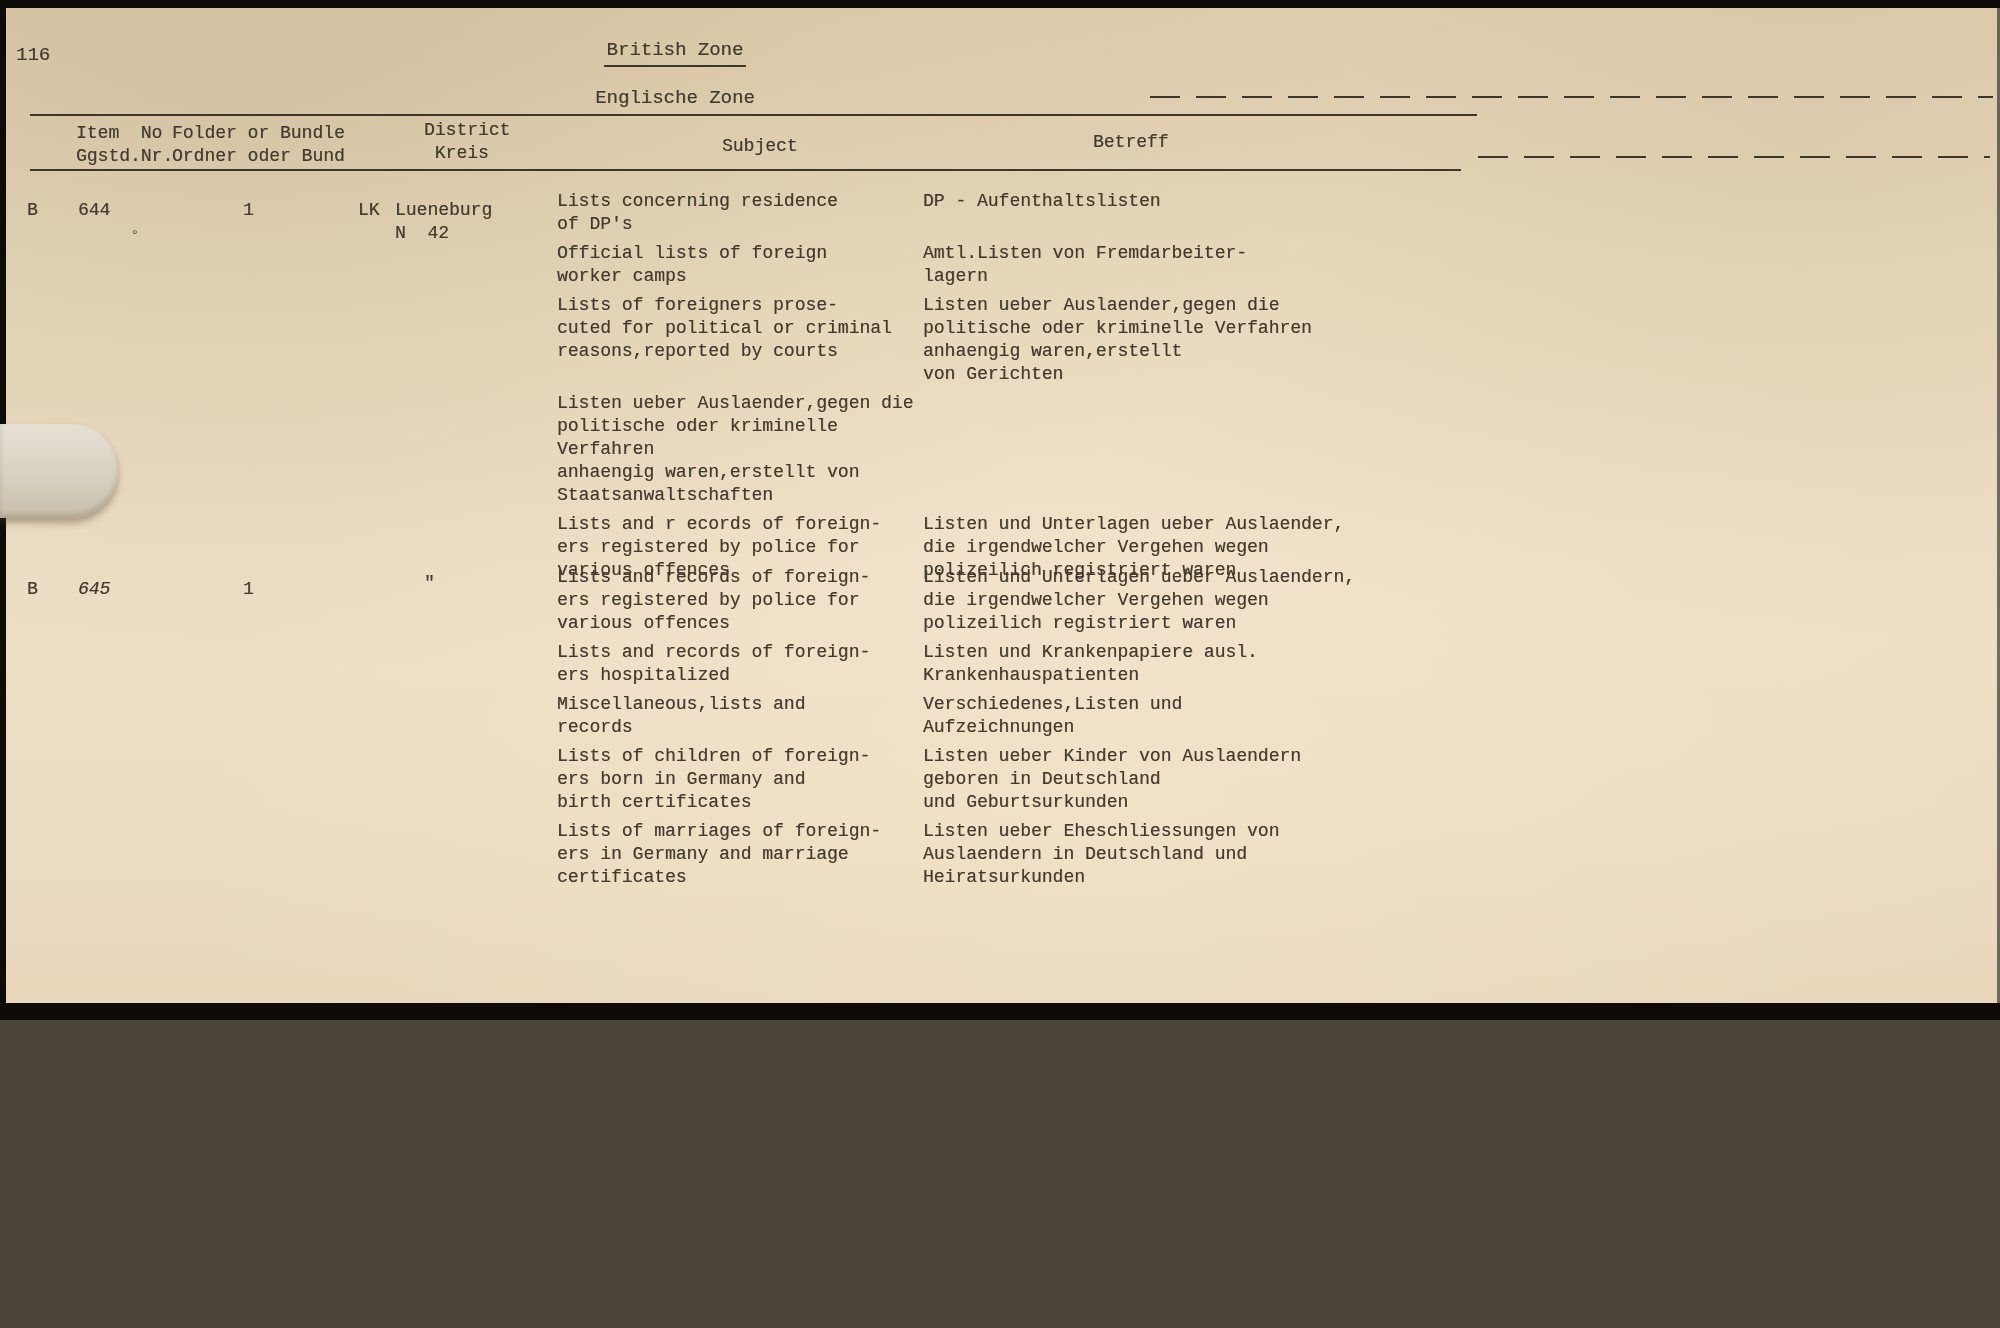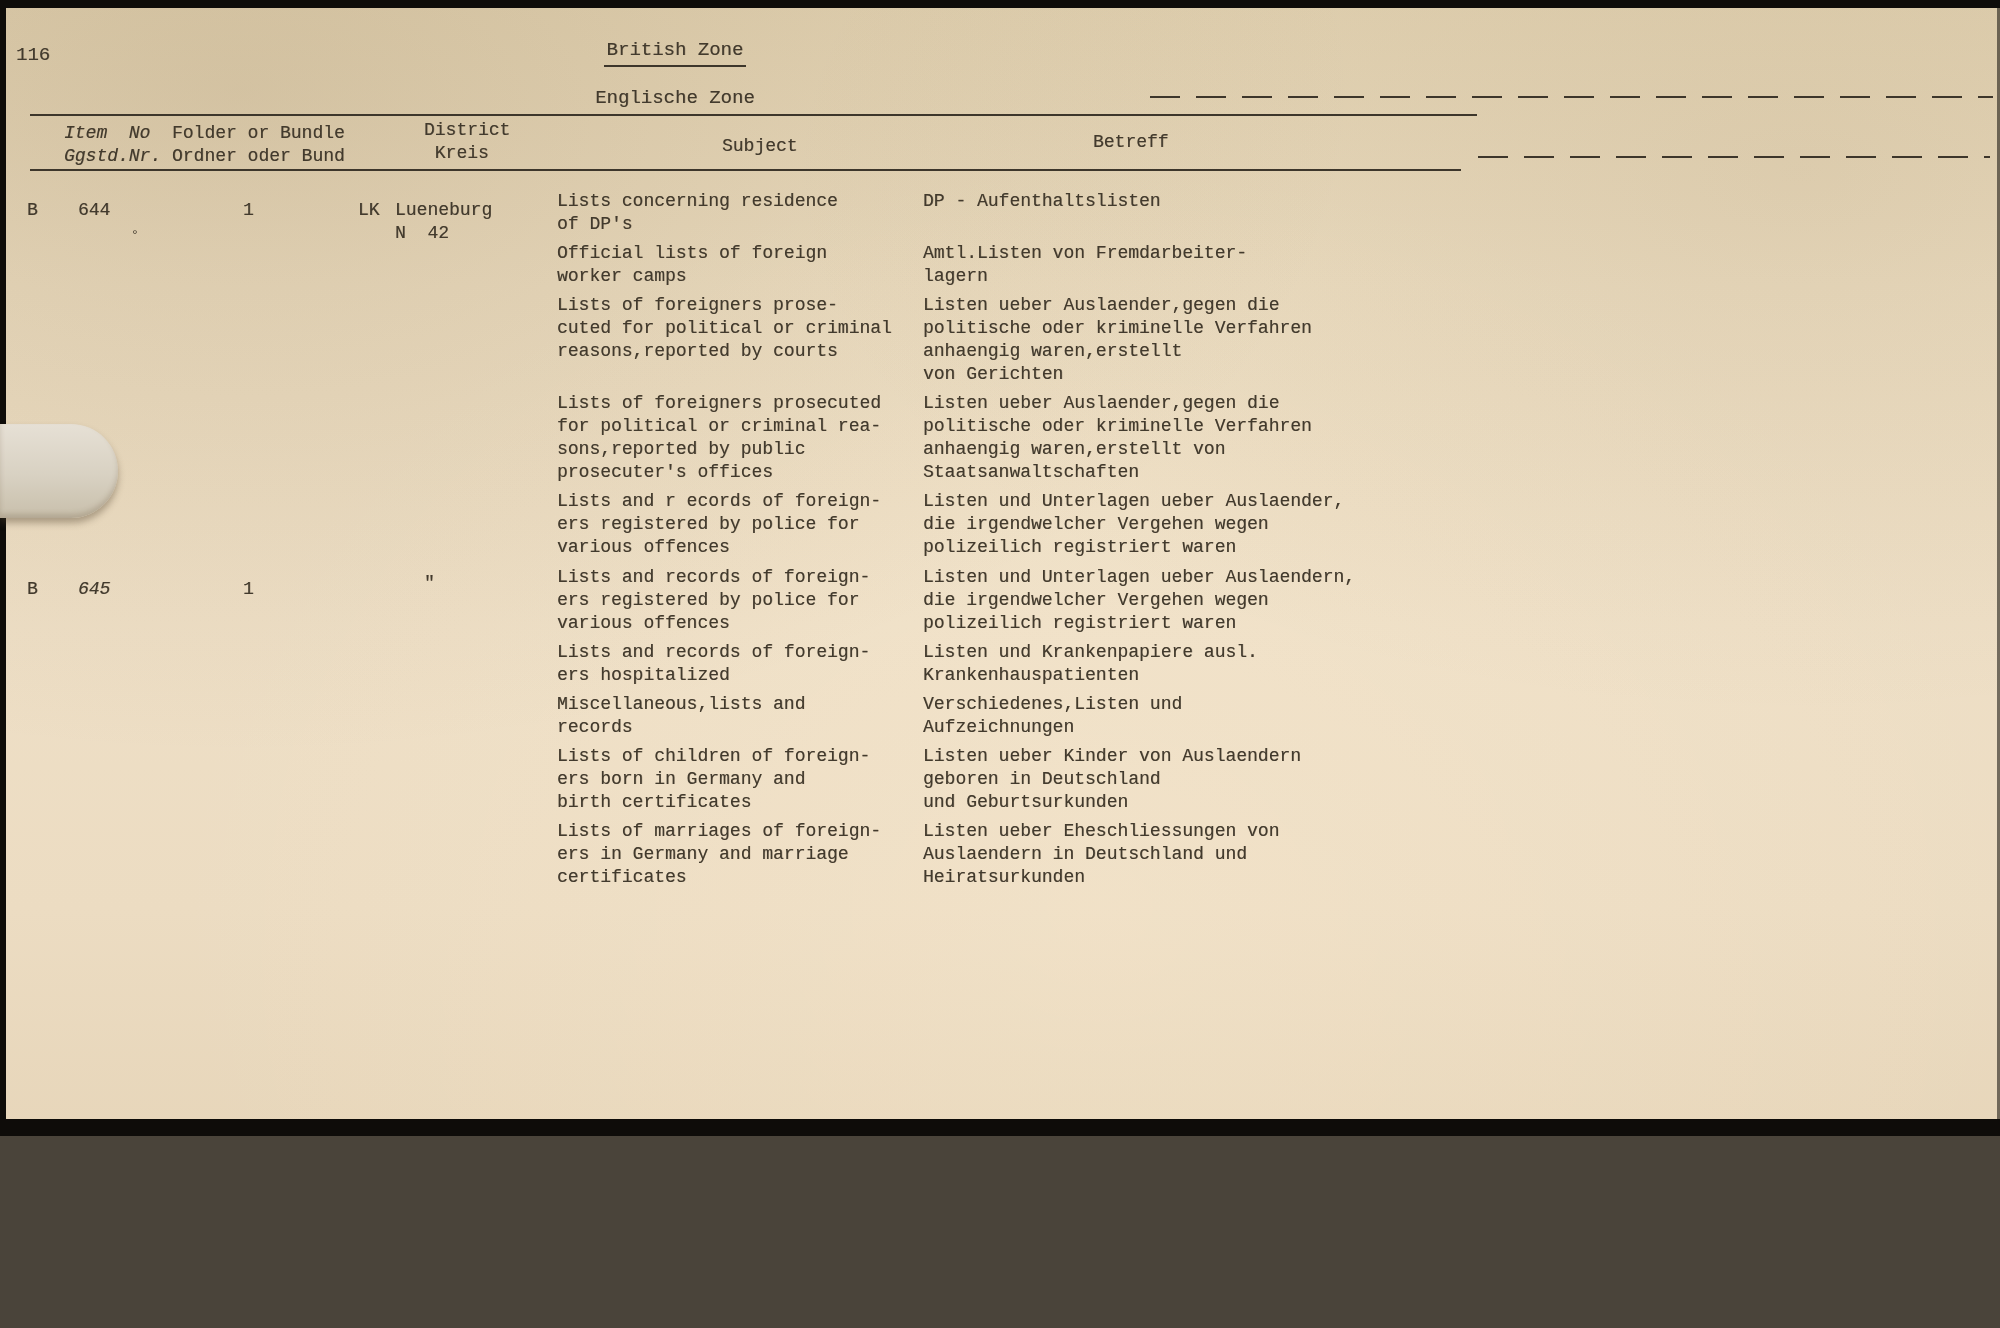--- a/index.html
+++ b/index.html
@@ -1,20 +1,20 @@
 <!DOCTYPE html>
 <html><head>
 <meta charset="utf-8">
 <style>
   * { margin:0; padding:0; box-sizing:border-box; }
   html,body { width:2000px; height:1328px; }
   body { background:#4a443a; }
 
   .page {
-    position:relative; width:2000px; height:1136px; overflow:hidden;
+    position:relative; width:2000px; height:1020px; overflow:hidden;
     font-family:"Liberation Mono","DejaVu Sans Mono",monospace;
     color:#423a2d;
     background:
       radial-gradient(ellipse at 12% 8%, rgba(120,95,55,0.16), transparent 45%),
       radial-gradient(ellipse at 90% 15%, rgba(120,95,55,0.10), transparent 40%),
       radial-gradient(ellipse at 55% 80%, rgba(255,240,215,0.25), transparent 60%),
       linear-gradient(180deg,#e2d2b2 0%, #ebdcc0 25%, #eedfc6 55%, #ecdcc2 80%, #e7d6ba 100%);
   }
 
   .txt {
@@ -88,21 +88,21 @@
   <div class="title-wrap">
     <span class="title">British Zone</span>
     <span class="subtitle">Englische Zone</span>
   </div>
 
   <div class="dash" style="top:96px; left:1150px; width:843px;"></div>
   <div class="rule" style="top:114px; left:30px; width:1447px;"></div>
   <div class="rule" style="top:169px; left:30px; width:1431px;"></div>
   <div class="dash" style="top:156px; left:1478px; width:512px;"></div>
 
-  <div class="txt" style="left:64px;  top:122px;font-style:italic;">Item  No
+  <div class="txt" style="left:76px;  top:122px;">Item  No
 Ggstd.Nr.</div>
   <div class="txt" style="left:172px; top:122px;">Folder or Bundle
 Ordner oder Bund</div>
   <div class="txt" style="left:424px; top:119px;">District
  Kreis</div>
   <div class="txt" style="left:722px; top:135px;">Subject</div>
   <div class="txt" style="left:1093px;top:131px;">Betreff</div>
 
   <div class="stray">°</div>
 
@@ -129,24 +129,20 @@
       <div class="entry">
         <div class="subject">Lists of foreigners prose-
 cuted for political or criminal
 reasons,reported by courts</div>
         <div class="betreff">Listen ueber Auslaender,gegen die
 politische oder kriminelle Verfahren
 anhaengig waren,erstellt
 von Gerichten</div>
       </div>
       <div class="entry">
-        <div class="subject">Lists of foreigners prosecuted
-for political or criminal rea-
-sons,reported by public
-prosecuter's offices</div>
         <div class="betreff">Listen ueber Auslaender,gegen die
 politische oder kriminelle Verfahren
 anhaengig waren,erstellt von
 Staatsanwaltschaften</div>
       </div>
       <div class="entry">
         <div class="subject">Lists and r ecords of foreign-
 ers registered by police for
 various offences</div>
         <div class="betreff">Listen und Unterlagen ueber Auslaender,

